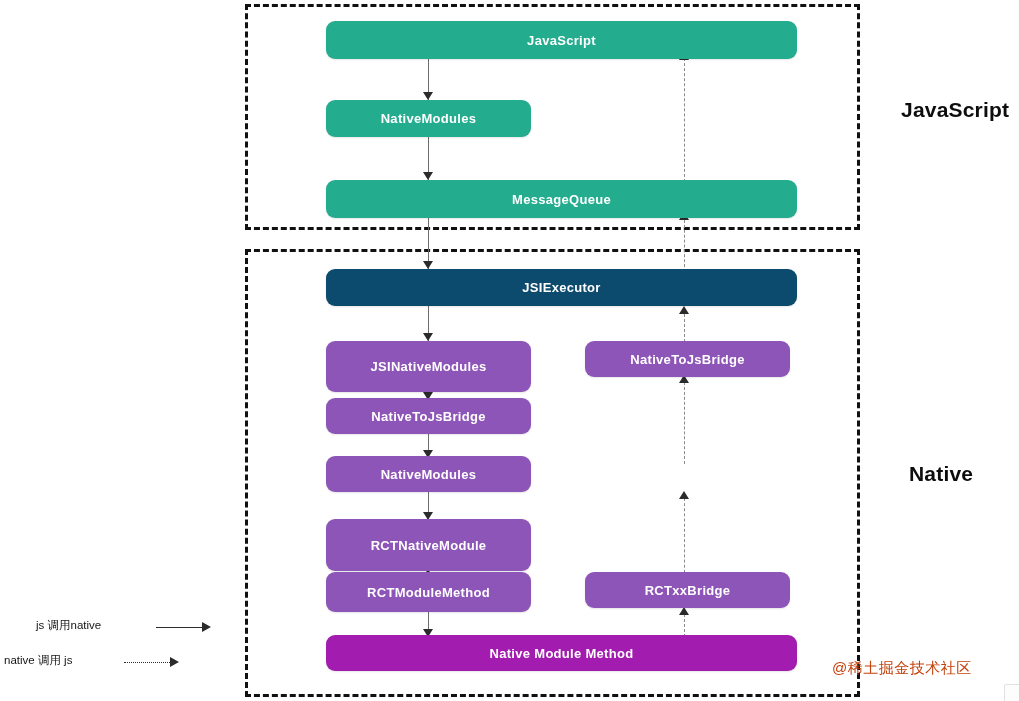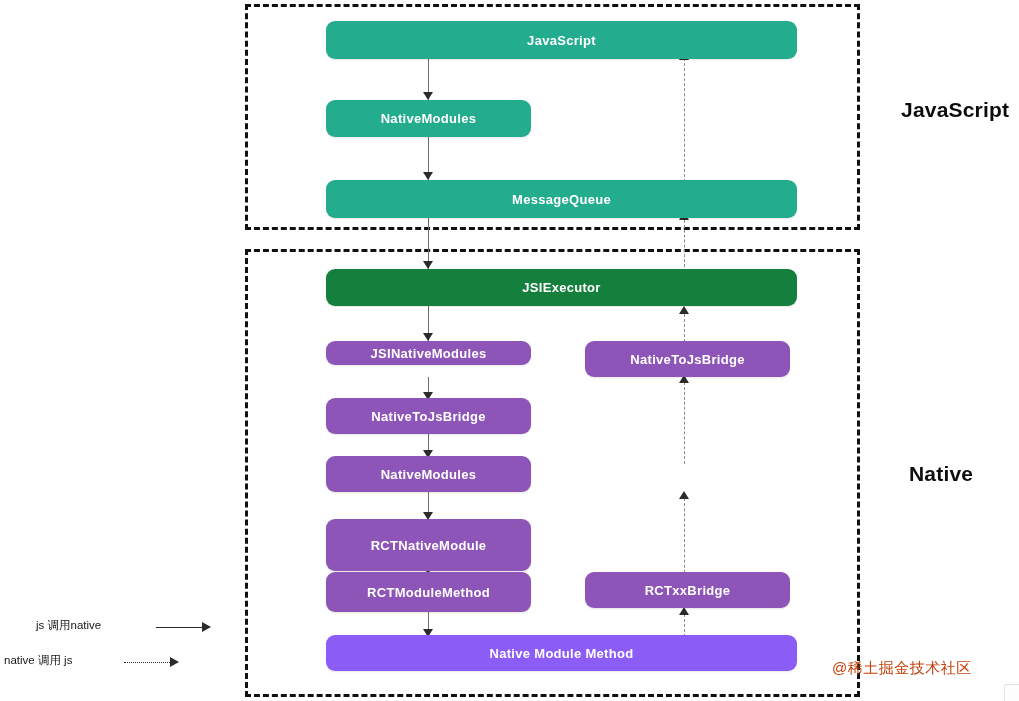--- a/index.html
+++ b/index.html
@@ -50,23 +50,23 @@
     justify-content: center;
     color: #ffffff;
     font-size: 13px;
     font-weight: bold;
     letter-spacing: 0.3px;
     text-align: center;
     box-shadow: 0 1px 2px rgba(0,0,0,0.10);
     user-select: none;
   }
   .node.green  { background: #23ac8e; }
-  .node.blue   { background: #15803d; }
+  .node.blue   { background: #0c4a6e; }
   .node.purple { background: #8e55b8; }
-  .node.orange { background: #8b5cf6; }
+  .node.orange { background: #a21caf; }
 
   .node.wide  { left: 326px; width: 471px; }
   .node.left  { left: 326px; width: 205px; }
   .node.right { left: 585px; width: 205px; }
 
   
   .conn {
     position: absolute;
     width: 0;
   }
@@ -199,21 +199,21 @@
   <div class="arrowhead up" style="left:679px; top:607px;"></div>
 
   <div class="node green wide" style="top:21px; height:38px;">JavaScript</div>
 
   <div class="node green left" style="top:100px; height:37px;">NativeModules</div>
 
   <div class="node green wide" style="top:180px; height:38px;">MessageQueue</div>
 
   <div class="node blue wide" style="top:269px; height:37px;">JSIExecutor</div>
 
-  <div class="node purple left" style="top:341px; height:24px;">JSINativeModules</div>
+  <div class="node purple left" style="top:341px; height:51px;">JSINativeModules</div>
 
   <div class="node purple left" style="top:398px; height:36px;">NativeToJsBridge</div>
 
   <div class="node purple left" style="top:456px; height:36px;">NativeModules</div>
 
   <div class="node purple left" style="top:519px; height:52px;">RCTNativeModule</div>
 
   <div class="node purple left" style="top:572px; height:40px;">RCTModuleMethod</div>
 
   <div class="node purple right" style="top:341px; height:36px;">NativeToJsBridge</div>

